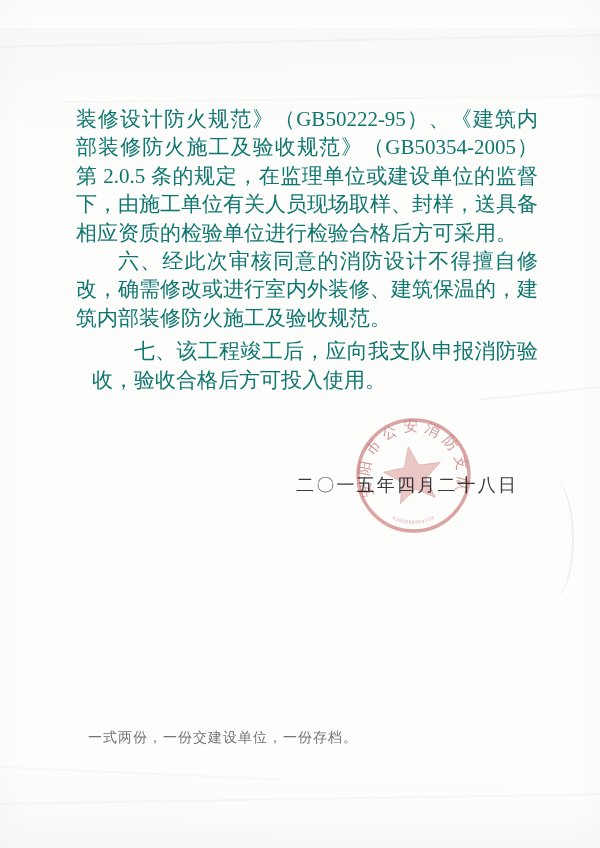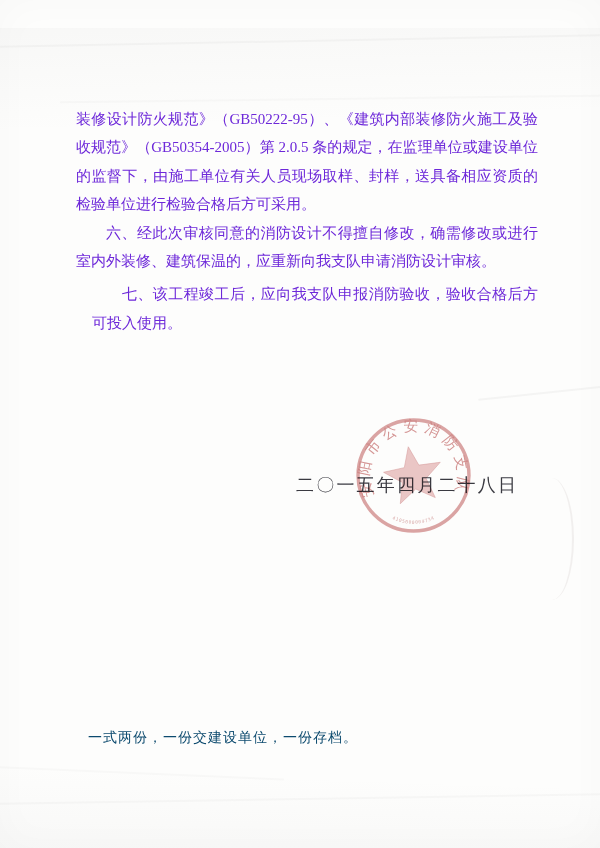--- a/index.html
+++ b/index.html
@@ -42,22 +42,22 @@
     background: rgba(150,150,150,0.06); transform: rotate(-0.9deg); }
   .crease-6 { top: 772px; left: -16px; width: 300px; height: 2px;
     background: rgba(150,150,150,0.05); transform: rotate(2.5deg); }
 
   
   .body-text {
     position: absolute;
     top: 105px;
     left: 76px;
     width: 462px;
-    color: #6d28d9;
-    font-size: 15px;
+    color: #0f766e;
+    font-size: 21px;
     line-height: 28.4px;
     text-align: justify;
     text-justify: inter-ideograph;
   }
   .body-text p { margin: 0; }
   .body-text p.indent { text-indent: 2em; }
   .body-text p.gap { margin-top: 5px; margin-left: 16px; }
 
   
   .date-line {
@@ -82,21 +82,21 @@
     opacity: 0.88;
     filter: blur(0.3px);
   }
   .seal svg { width: 100%; height: 100%; }
 
   
   .footer-note {
     position: absolute;
     top: 729px;
     left: 88px;
-    color: #0c4a6e;
+    color: #737373;
     font-size: 14px;
     letter-spacing: 1px;
     white-space: nowrap;
   }
 </style>
 </head>
 <body>
 
 <div class="paper">
 
@@ -104,21 +104,21 @@
   <div class="shade-bottom"></div>
   <div class="crease crease-1"></div>
   <div class="crease crease-2"></div>
   <div class="crease crease-3"></div>
   <div class="crease crease-4"></div>
   <div class="crease crease-5"></div>
   <div class="crease crease-6"></div>
 
   <div class="body-text">
     <p class="para">装修设计防火规范》（GB50222-95）、《建筑内部装修防火施工及验收规范》（GB50354-2005）第 2.0.5 条的规定，在监理单位或建设单位的监督下，由施工单位有关人员现场取样、封样，送具备相应资质的检验单位进行检验合格后方可采用。</p>
-    <p class="para indent">六、经此次审核同意的消防设计不得擅自修改，确需修改或进行室内外装修、建筑保温的，应重新向我支队申请消防设计审核。</p>
+    <p class="para indent">六、经此次审核同意的消防设计不得擅自修改，确需修改或进行室内外装修、建筑保温的，建筑内部装修防火施工及验收规范。</p>
     <p class="para indent gap">七、该工程竣工后，应向我支队申报消防验收，验收合格后方可投入使用。</p>
   </div>
 
   <div class="date-line">二〇一五年四月二十八日</div>
 
   <div class="seal">
     <svg viewBox="0 0 120 120" xmlns="http://www.w3.org/2000/svg">
       <circle cx="60" cy="60" r="55" fill="none" stroke="#cd7e7e" stroke-width="3.4" opacity="0.8"></circle>
       <polygon points="54.8,31.5 50.9,52.2 30.3,56.8 48.9,66.9 46.9,88.0 62.2,73.4 81.6,81.9 72.5,62.8 86.5,46.9 65.3,49.7" fill="#dfa0a0" fill-opacity="0.65" stroke="#cd8484" stroke-opacity="0.6" stroke-width="0.8"></polygon>
       <defs>

